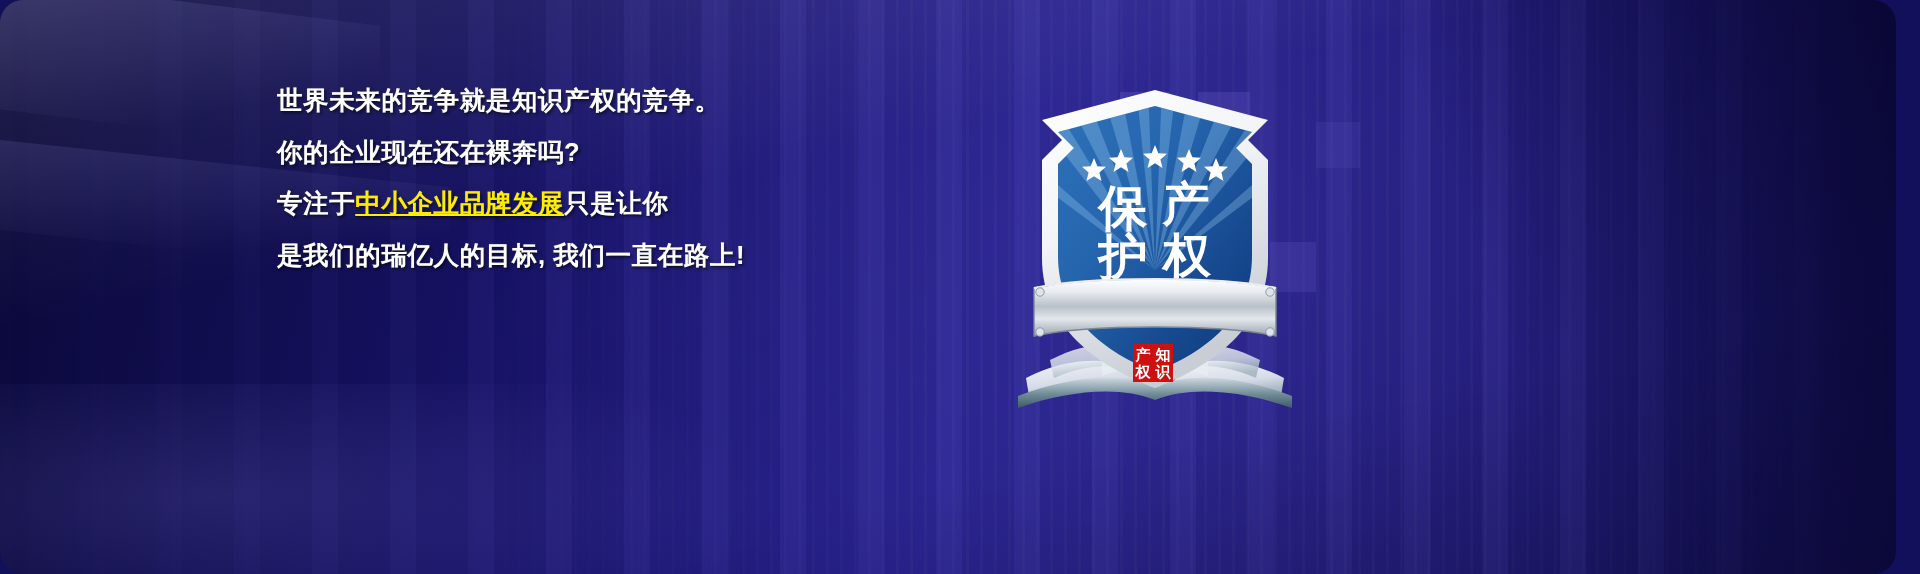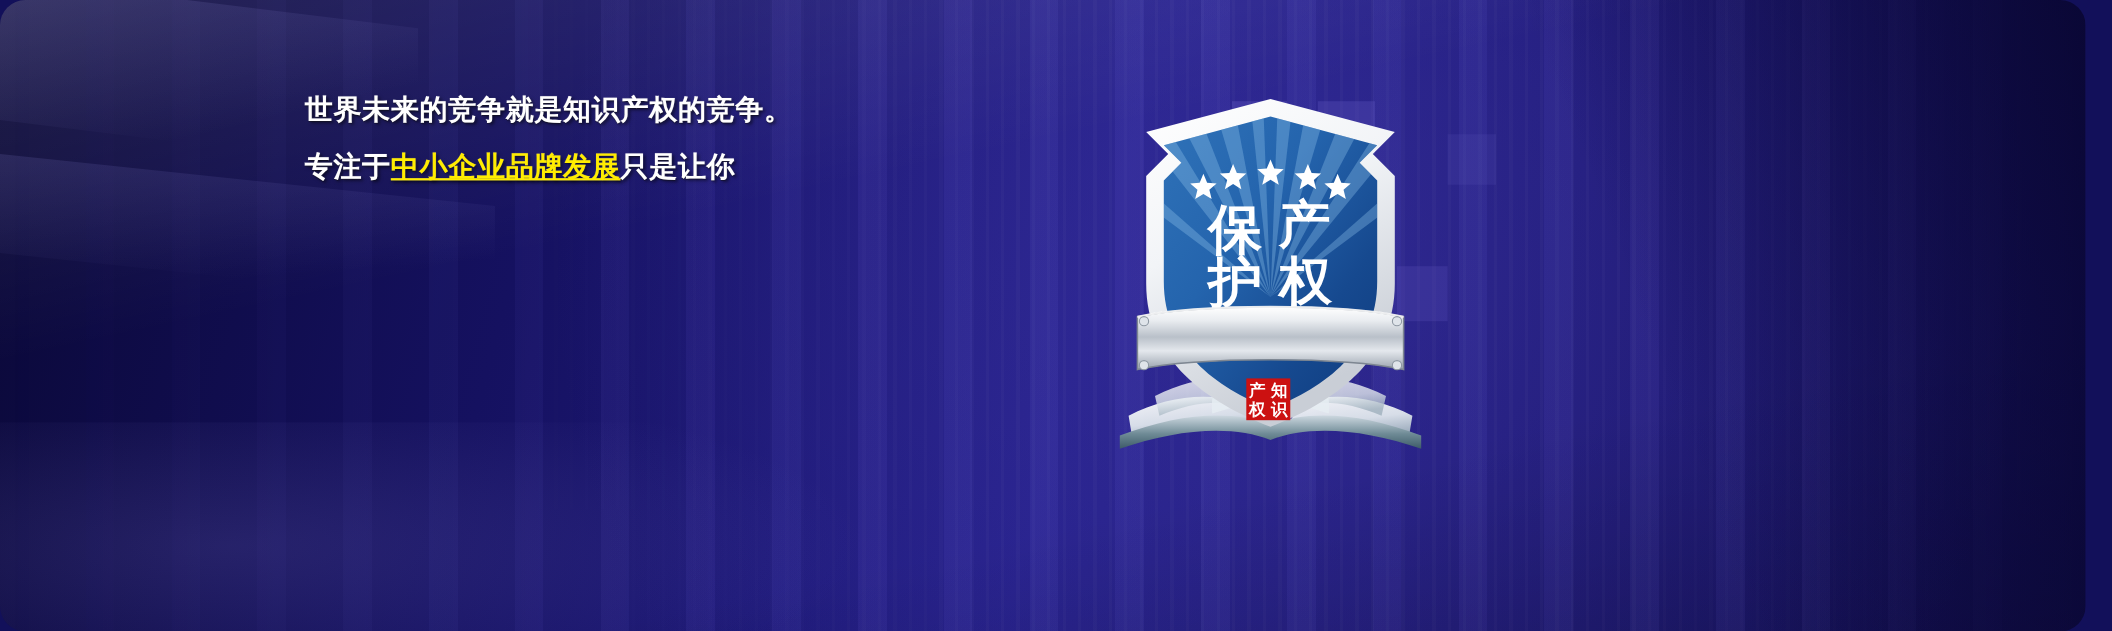--- a/index.html
+++ b/index.html
@@ -123,27 +123,33 @@
     <i style="left:150px; top:150px; width:46px; height:50px; background:rgba(95,86,190,.26);"></i>
     <i style="left:196px; top:30px;  width:44px; height:46px; background:rgba(95,86,190,.18);"></i>
   </div>
 
   <div id="headline">
 
     <div class="line">
       <span class="seg seg-white">世界未来的竞争就是知识产权的竞争。</span>
     </div>
 
+    <div class="line">
+      <span class="seg seg-white">你的企业现在还在裸奔吗?</span>
+    </div>
 
     <div class="line">
       <span class="seg seg-white">专注于</span><span class="seg seg-yellow">中小企业品牌发展</span><span class="seg seg-white">只是让你</span>
     </div>
 
 
 
+    <div class="line">
+      <span class="seg seg-white">是我们的瑞亿人的目标, 我们一直在路上!</span>
+    </div>
 
   </div>
 
   <div id="emblem">
     <svg viewBox="0 0 330 350" xmlns="http://www.w3.org/2000/svg">
       <defs>
         <linearGradient id="gShieldBlue" x1="0" y1="0" x2="1" y2="1">
           <stop offset="0%" stop-color="#2f72b8"></stop>
           <stop offset="38%" stop-color="#2464ad"></stop>
           <stop offset="72%" stop-color="#16498f"></stop>

